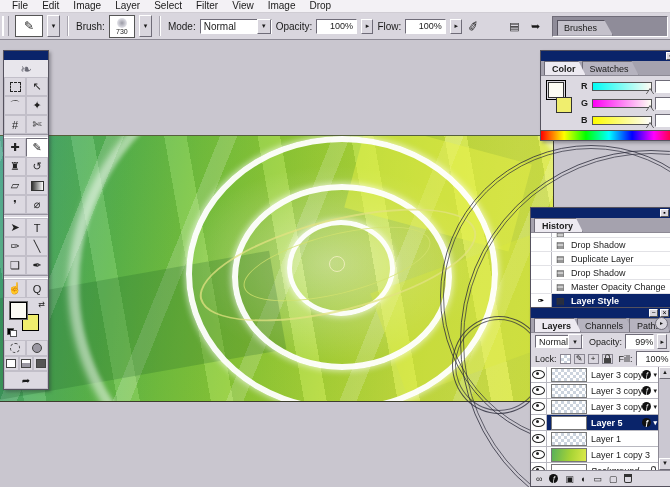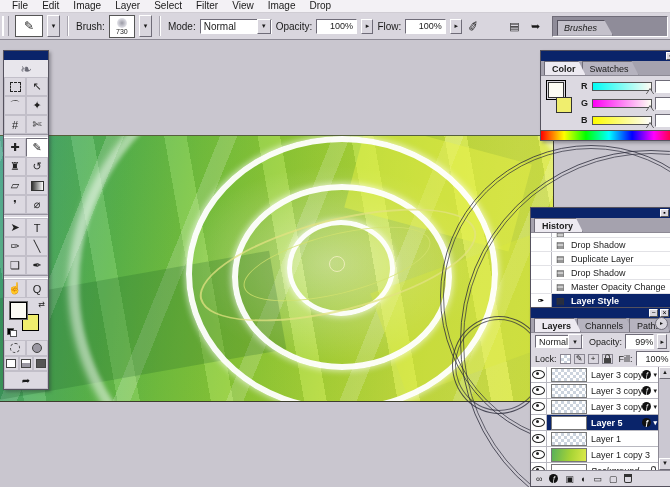--- a/index.html
+++ b/index.html
@@ -24,21 +24,21 @@
   .brush-preview{width:24px;height:21px;background:#fff;border:1px solid #555;display:flex;flex-direction:column;align-items:center;justify-content:center;}
   .brush-dot{width:10px;height:10px;border-radius:50%;background:radial-gradient(circle,#9a9aa5 0%,#d9d9e0 60%,#fff 100%);}
   .brush-size{font-size:7px;line-height:7px;}
   .mode-select{width:72px;height:15px;display:flex;align-items:center;justify-content:space-between;padding-left:3px;box-sizing:border-box;}
   .mode-arrow{width:12px;height:13px;display:flex;align-items:center;justify-content:center;font-size:7px;background:#D9D6DE;border:1px solid;border-color:#fff #6f6c78 #6f6c78 #fff;}
   .val-box{width:30px;height:13px;display:inline-flex;align-items:center;justify-content:center;font-size:9px;}
   .spin{width:10px;height:13px;display:inline-flex;align-items:center;justify-content:center;font-size:7px;}
   .airbrush{font-size:13px;transform:rotate(-10deg);margin-left:2px;}
   .opt-sep{width:1px;height:20px;background:#a9a6b0;margin:0 3px;border-right:1px solid #fff;}
   .opt-iconbtn{width:17px;height:17px;display:flex;align-items:center;justify-content:center;font-size:11px;}
-  .palette-well{margin-left:4px;width:116px;height:21px;background:#8F8C99;border:1px solid;border-color:#6f6c78 #fff #fff #6f6c78;display:flex;align-items:flex-end;padding-left:4px;box-sizing:border-box;font-style:italic;}
+  .palette-well{margin-left:4px;width:116px;height:21px;background:#8F8C99;border:1px solid;border-color:#6f6c78 #fff #fff #6f6c78;display:flex;align-items:flex-end;padding-left:4px;box-sizing:border-box;}
   .well-tab{width:56px;height:16px;background:#C4C1CB;border:1px solid #55525e;border-bottom:none;
             clip-path:polygon(0 0,calc(100% - 9px) 0,100% 100%,0 100%);
             font-size:9px;display:flex;align-items:center;padding-left:6px;box-sizing:border-box;}
   
   .workspace{position:absolute;left:0;top:40px;width:670px;height:447px;background:#C9C6CF;overflow:hidden;}
   
   .canvas{position:absolute;left:0;top:95px;width:554px;height:267px;z-index:1;overflow:hidden;
     border-top:1px solid #55603c;border-right:1px solid #3c3c2e;border-bottom:1px solid #3c3c2e;box-sizing:border-box;
     background:
       radial-gradient(ellipse 230px 150px at 60% 48%,rgba(255,255,235,.5),rgba(255,255,255,0) 65%),

